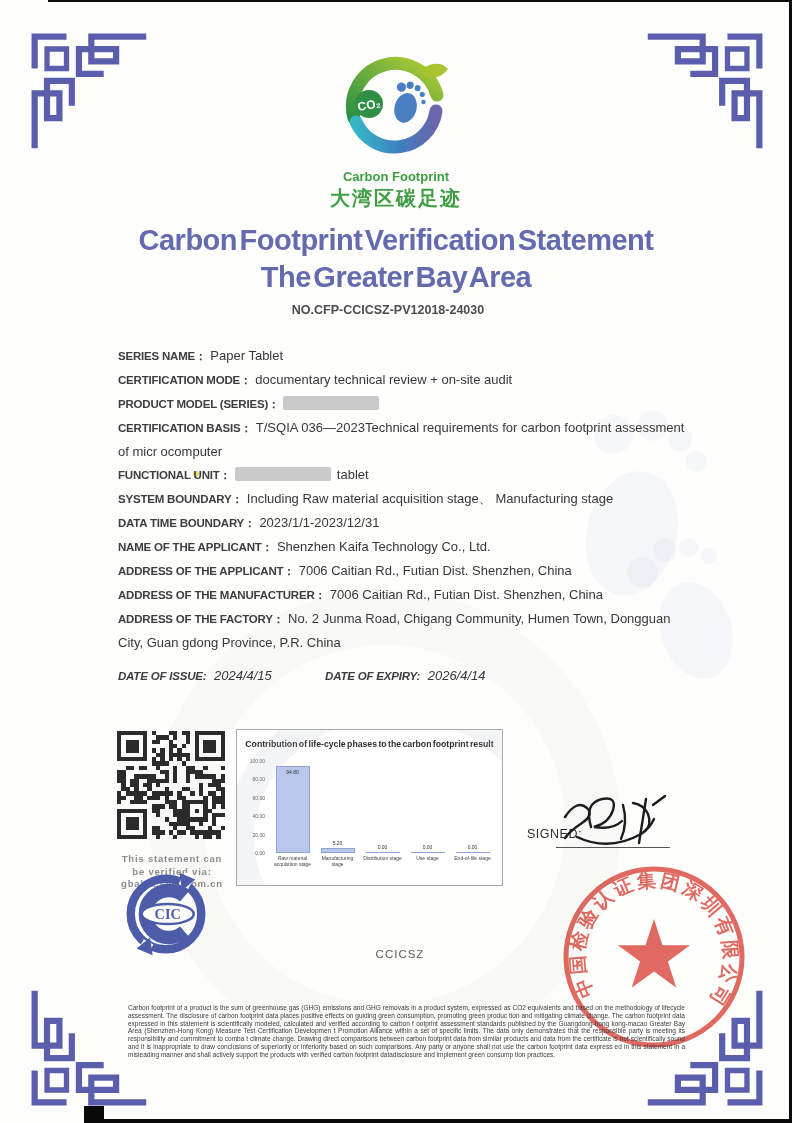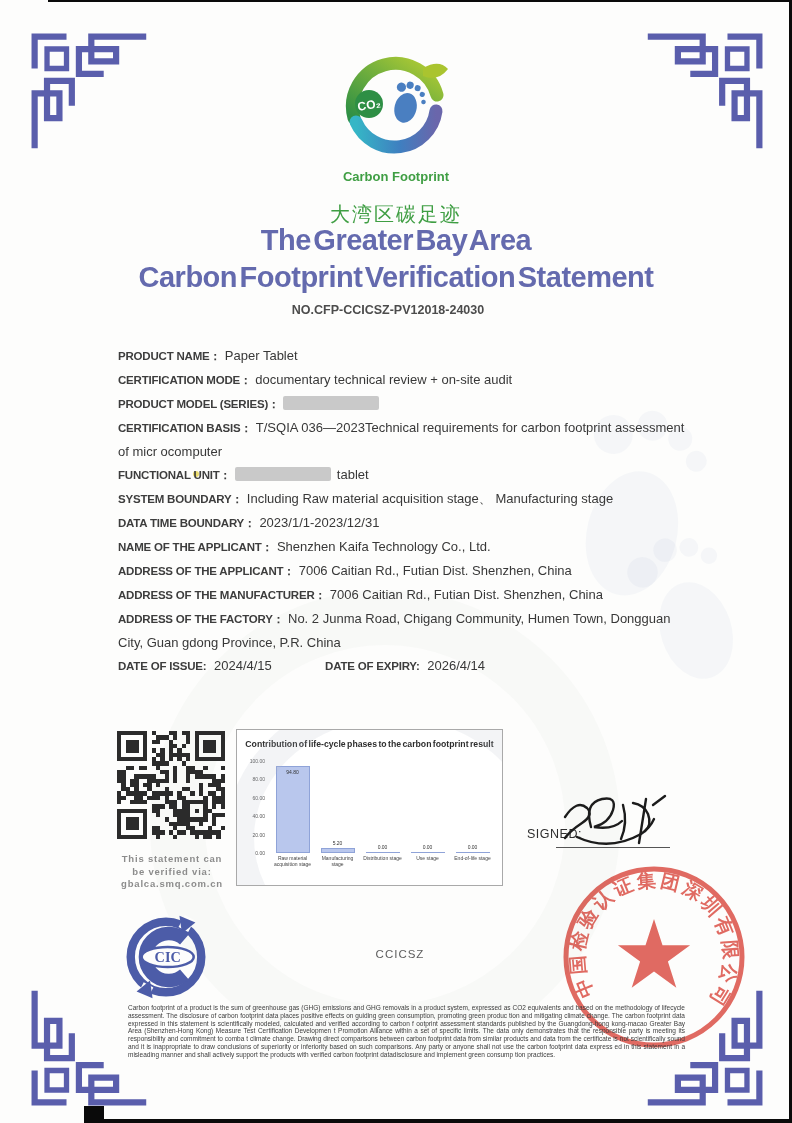--- a/index.html
+++ b/index.html
@@ -24,38 +24,38 @@
   .corner { position:absolute; width:124px; height:124px; color:#5a5eac; }
   .corner.tl { left:24px;  top:26px; }
   .corner.tr { right:22px; top:26px;  transform:scaleX(-1); }
   .corner.bl { left:24px;  bottom:10px; transform:scaleY(-1); }
   .corner.br { right:22px; bottom:10px; transform:scale(-1,-1); }
 
   
   .logo-wrap { position:absolute; left:0; right:0; top:54px; text-align:center; }
   .logo-svg  { width:110px; height:110px; }
   .logo-en { color:#3f9e43; font-size:13px; font-weight:bold; margin-top:1px; }
-  .logo-zh { color:#3f9e43; font-size:20px; font-weight:normal; letter-spacing:2px; margin-top:17px; }
+  .logo-zh { color:#3f9e43; font-size:20px; font-weight:bold; letter-spacing:2px; margin-top:1px; }
 
   
   .title { position:absolute; left:0; right:0; top:222px; text-align:center;
            color:#646aae; font-size:29px; font-weight:bold; line-height:37px;
            word-spacing:-5px; letter-spacing:-0.5px; }
   .cert-no { position:absolute; left:0; right:16px; top:303px; text-align:center;
              color:#4c4c4c; font-size:12.5px; font-weight:bold; }
 
   
   .fields { position:absolute; left:118px; top:344px; width:578px; }
   .field-row { font-size:13px; color:#3a3a3a; line-height:23px; }
   .field-label { font-weight:bold; font-size:11.5px; letter-spacing:-0.2px;
                  color:#3d3d3d; margin-right:4px; }
   .field-value { font-size:13px; color:#383838; }
   .redaction { display:inline-block; width:96px; height:14px; background:#c9c9c9;
                border-radius:2px; vertical-align:-2px; margin-right:6px; }
-  .dates-row { margin-top:0; font-size:13px; line-height:23px; }
+  .dates-row { margin-top:6px; font-size:13px; line-height:32px;font-style:italic; }
   .date-gap { display:inline-block; width:46px; }
 
   
   .qr-block { position:absolute; left:117px; top:731px; width:110px; text-align:center; }
   .qr-code svg { width:108px; height:108px; display:block; }
   .qr-caption { margin-top:14px; font-size:9.5px; font-weight:bold; color:#8c8c8c;
                 letter-spacing:0.8px; line-height:12.5px; }
 
   
   .chart-box { position:absolute; left:236px; top:729px; width:267px; height:157px;
@@ -78,21 +78,21 @@
             letter-spacing:0.5px; }
   .sig-svg { position:absolute; left:553px; top:791px; width:120px; height:64px; }
   .sig-line { position:absolute; left:556px; top:847px; width:114px; height:1px; background:#555; }
 
   
   .stamp { position:absolute; left:558px; top:861px; width:192px; height:192px;
            opacity:.85; mix-blend-mode:multiply; }
   .stamp svg { width:100%; height:100%; }
 
   
-  .cic { position:absolute; left:124px; top:915px; width:84px; height:84px; }
+  .cic { position:absolute; left:124px; top:872px; width:84px; height:84px; }
   .cic svg { width:100%; height:100%; }
   .org-code { position:absolute; left:296px; top:948px; width:208px; text-align:center;
               font-size:11.5px; color:#5c5c5c; letter-spacing:1px; }
 
   
   .disclaimer { position:absolute; left:128px; top:1004px; width:557px;
                 font-size:6.5px; line-height:7.8px; color:#3b3b3b; text-align:justify; }
 </style>
 </head>
 <body>
@@ -172,28 +172,28 @@
           <circle cx="13" cy="-11" r="2.6"></circle>
           <circle cx="16" cy="-4" r="2.3"></circle>
       </g>
       <text x="28" y="55" text-anchor="middle" font-size="12" font-weight="bold" fill="#ffffff" transform="rotate(-10 28 50)">CO₂</text>
     </svg>
     <div class="logo-en">Carbon Footprint</div>
     <div class="logo-zh">大湾区碳足迹</div>
   </div>
 
   <div class="title">
+    <div>Carbon Footprint Verification Statement</div>
     <div>The Greater Bay Area</div>
-    <div>Carbon Footprint Verification Statement</div>
   </div>
   <div class="cert-no">NO.CFP-CCICSZ-PV12018-24030</div>
 
   <div class="fields">
     <div>
-        <div class="field-row"><span class="field-label">PRODUCT NAME：</span><span class="field-value">Paper Tablet</span></div>
+        <div class="field-row"><span class="field-label">SERIES NAME：</span><span class="field-value">Paper Tablet</span></div>
         <div class="field-row"><span class="field-label">CERTIFICATION MODE：</span><span class="field-value">documentary technical review + on-site audit</span></div>
         <div class="field-row"><span class="field-label">PRODUCT MODEL (SERIES)：</span><span class="redaction"></span></div>
         <div class="field-row"><span class="field-label">CERTIFICATION BASIS：</span><span class="field-value">T/SQIA 036—2023Technical requirements for carbon footprint assessment of micr ocomputer</span></div>
         <div class="field-row"><span class="field-label">FUNCTIONAL UNIT：</span><span class="redaction"></span><span class="field-value">tablet</span></div>
         <div class="field-row"><span class="field-label">SYSTEM BOUNDARY：</span><span class="field-value">Including Raw material acquisition stage、 Manufacturing stage</span></div>
         <div class="field-row"><span class="field-label">DATA TIME BOUNDARY：</span><span class="field-value">2023/1/1-2023/12/31</span></div>
         <div class="field-row"><span class="field-label">NAME OF THE APPLICANT：</span><span class="field-value">Shenzhen Kaifa Technology Co., Ltd.</span></div>
         <div class="field-row"><span class="field-label">ADDRESS OF THE APPLICANT：</span><span class="field-value">7006 Caitian Rd., Futian Dist. Shenzhen, China</span></div>
         <div class="field-row"><span class="field-label">ADDRESS OF THE MANUFACTURER：</span><span class="field-value">7006 Caitian Rd., Futian Dist. Shenzhen, China</span></div>
         <div class="field-row"><span class="field-label">ADDRESS OF THE FACTORY：</span><span class="field-value">No. 2 Junma Road, Chigang Community, Humen Town, Dongguan City, Guan gdong Province, P.R. China</span></div>

